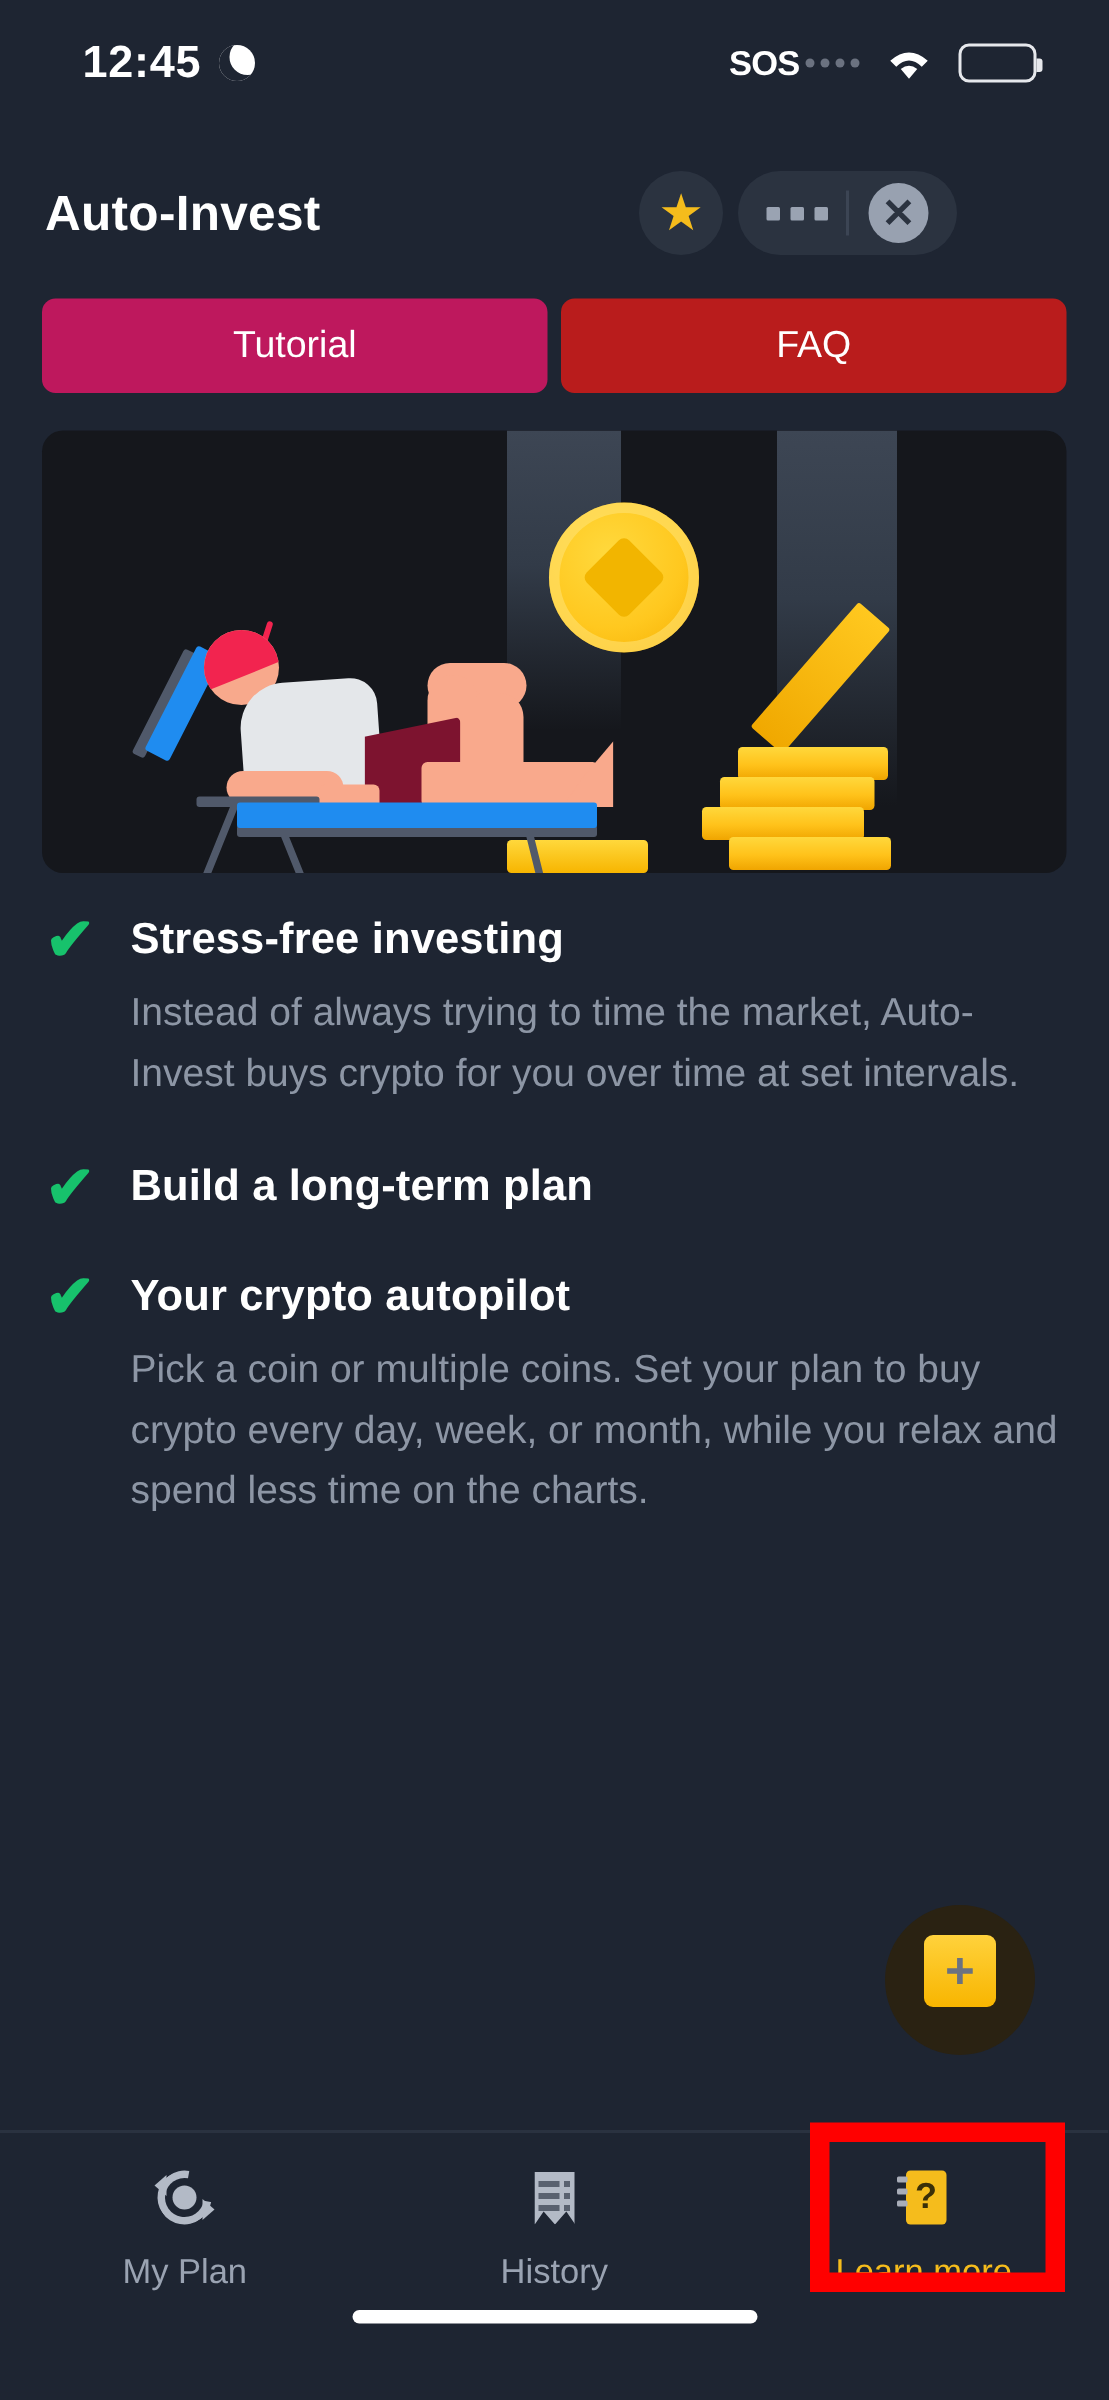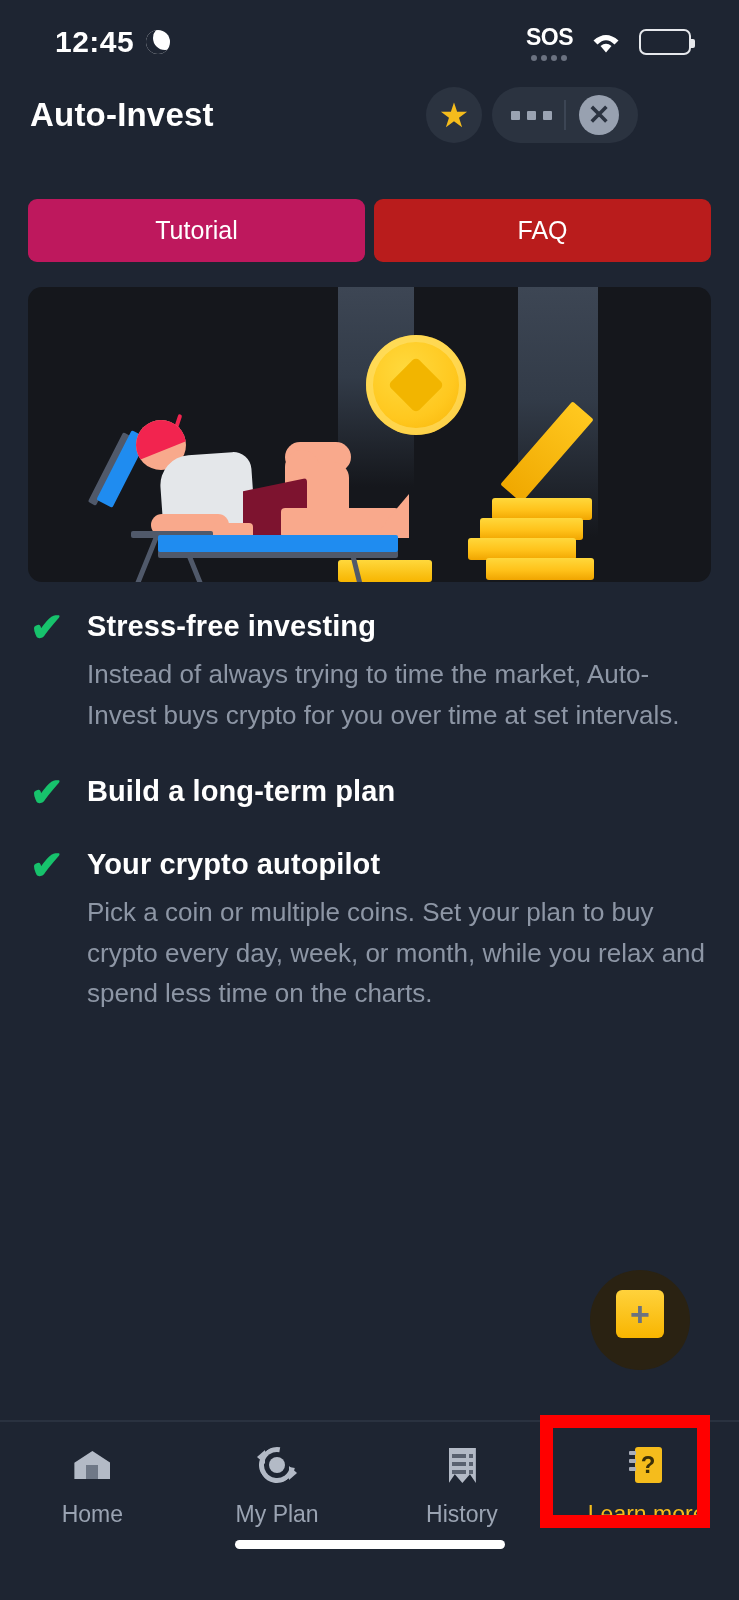--- a/index.html
+++ b/index.html
@@ -23,32 +23,32 @@
   }
   .sb-left { display:flex; align-items:center; gap:12px; }
   .sb-time { color:#ffffff; font-size:30px; font-weight:bold; letter-spacing:0.5px; }
   .moon-icon { width:24px; height:24px; position:relative; }
   .moon-icon::before{
     content:""; position:absolute; inset:0; border-radius:50%;
     background:#ffffff;
     box-shadow:7px -4px 0 0 #1e2532 inset;
   }
   .sb-right { display:flex; align-items:center; gap:16px; }
-  .sos-wrap { display:flex; flex-direction:column; align-items:center; gap:4px; }
+  .sos-wrap { display:flex; flex-direction:row; align-items:center; gap:4px; }
   .sos-text { color:#fff; font-size:23px; font-weight:bold; letter-spacing:-0.5px; }
   .sos-dots { display:flex; gap:4px; }
   .sos-dots i { width:6px; height:6px; border-radius:50%; background:#6b7280; display:block; }
   .wifi-icon { width:34px; height:26px; position:relative; }
   .battery { width:52px; height:26px; border:2.5px solid #e6e8ec; border-radius:7px; position:relative; padding:3px; }
   .battery::after{ content:""; position:absolute; right:-6px; top:8px; width:4px; height:9px; background:#e6e8ec; border-radius:0 2px 2px 0;}
   .battery-fill { height:100%; width:60%; background:#ffffff; border-radius:3px; }
 
   
   .header {
-    position:absolute; top:80px; left:0; width:666px; height:70px;
+    position:absolute; top:107px; left:0; width:666px; height:70px;
     display:flex; align-items:center; justify-content:space-between;
     padding:0 28px 0 30px;
   }
   .page-title { color:#ffffff; font-size:33px; font-weight:bold; letter-spacing:0.2px; }
   .header-actions { display:flex; align-items:center; gap:10px; }
   .circle-btn {
     width:56px; height:56px; border-radius:50%;
     background:#2b3340; display:flex; align-items:center; justify-content:center;
   }
   .star-glyph { color:#f5bc1c; font-size:34px; line-height:1; }
@@ -399,26 +399,20 @@
       <div class="f-desc">Pick a coin or multiple coins. Set your plan to buy crypto every day, week, or month, while you relax and spend less time on the charts.</div>
     </div>
   </div>
 
   <div class="fab-glow"></div>
   <div class="fab">+</div>
 
   <div class="bottom-nav">
     <div class="nav-item">
       <span class="nav-icon">
-          <span class="home-ico"></span>
-        </span>
-      <span class="nav-label">Home</span>
-    </div>
-    <div class="nav-item">
-      <span class="nav-icon">
         <span class="plan-ico">
             <span class="ring"></span>
             <span class="dot"></span>
             <span class="a1"></span>
             <span class="a2"></span>
           </span>
       </span>
       <span class="nav-label">My Plan</span>
     </div>
     <div class="nav-item">

